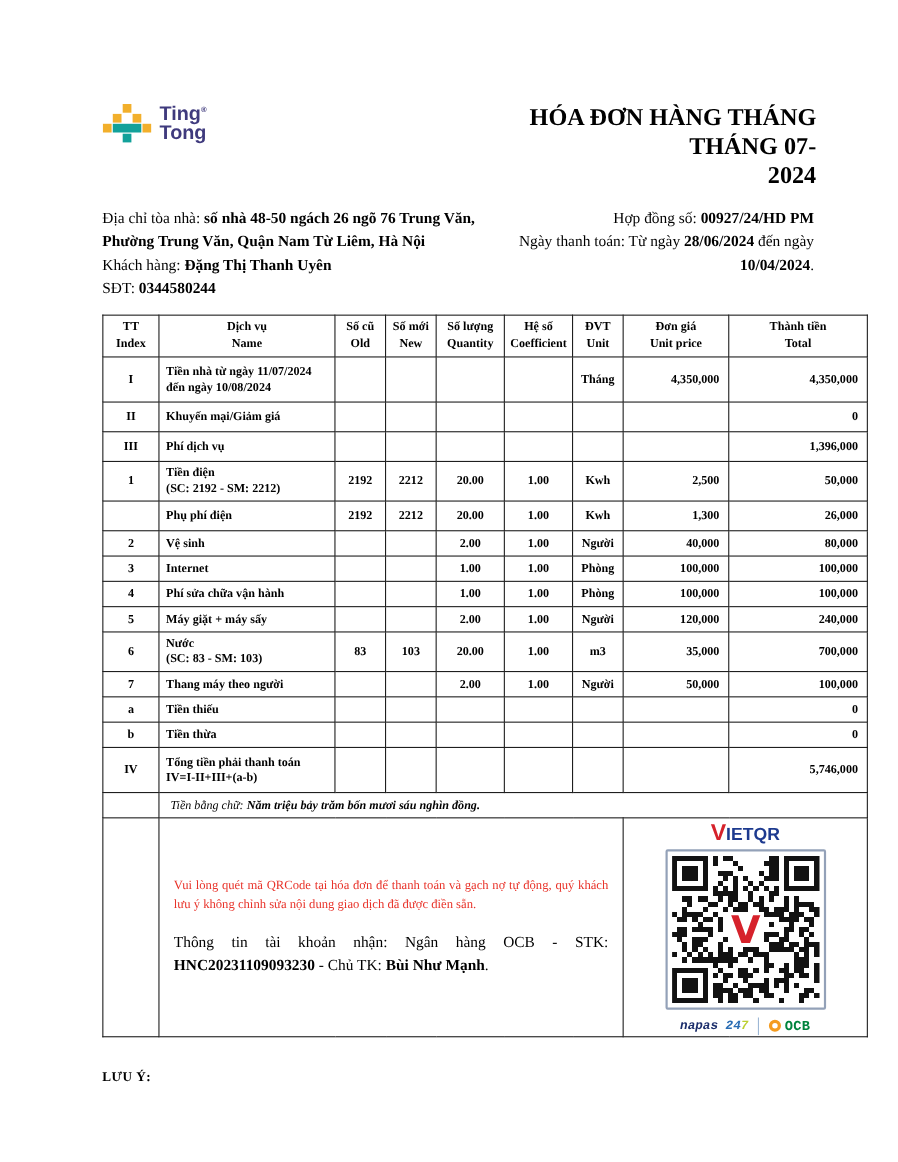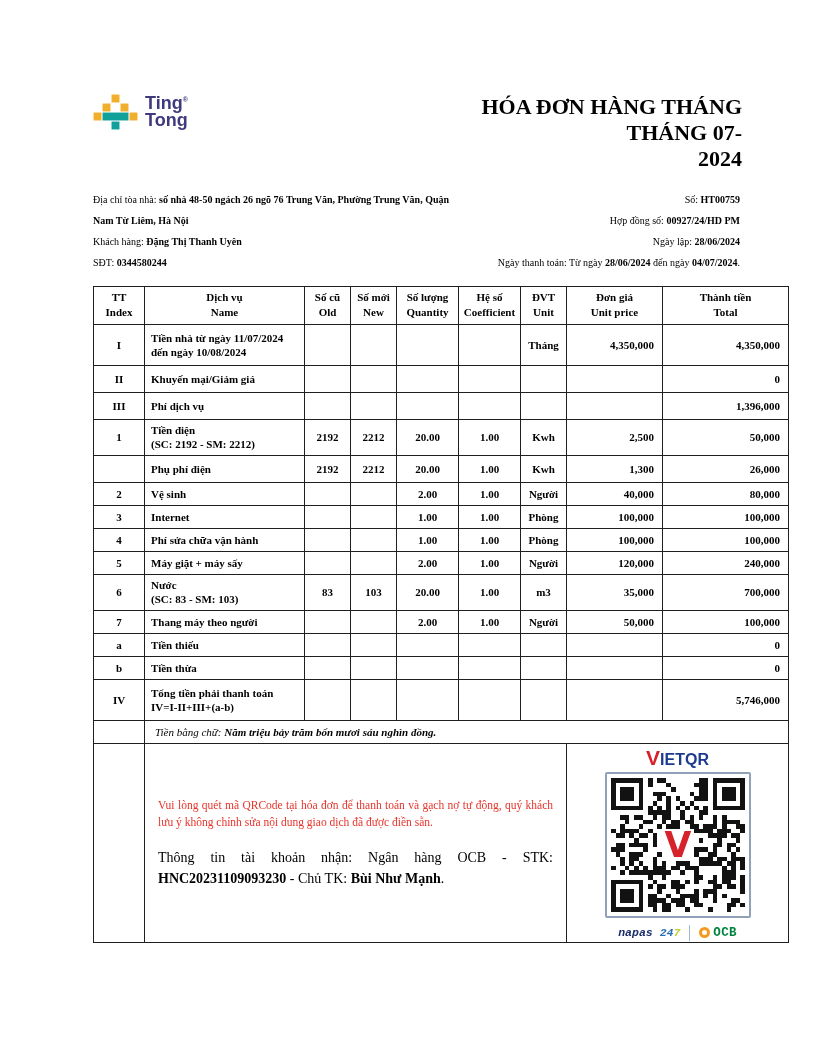--- a/index.html
+++ b/index.html
@@ -8,21 +8,21 @@
   .content { position:absolute; left:93px; top:94px; width:695px; }
 
   
   .hdr { display:flex; justify-content:space-between; align-items:flex-start; }
   .logo-wrap { display:flex; align-items:center; gap:7px; }
   .logo-text { font-family:"Liberation Sans", sans-serif; font-weight:bold; font-size:18px; line-height:0.95; color:#3F3A7D; }
   .logo-text sup { font-size:7px; }
   .doc-title { width:310px; margin-right:46px; text-align:right; font-weight:bold; font-size:22px; line-height:1.18; }
 
   
-  .info { display:flex; margin-top:17px; font-size:10px; }
+  .info { display:flex; margin-top:17px; font-size:14px; }
   .info-line { line-height:21px; }
   .info-left { width:372px; }
   .info-right { flex:1; text-align:right; padding-right:48px; }
   .lbl { font-weight:normal; }
   b { font-weight:bold; }
 
   
   table.inv { margin-top:13px; width:695px; border-collapse:collapse; table-layout:fixed; font-size:11px; }
   table.inv th, table.inv td { border:1px solid #1f1f1f; vertical-align:middle; }
   table.inv th { font-weight:bold; line-height:1.4; height:38px; text-align:center; padding:2px; }
@@ -88,24 +88,22 @@
       </div>
     </div>
 
     <div class="info">
       <div class="info-left">
         <div class="info-line"><span class="lbl">Địa chỉ tòa nhà: </span><b>số nhà 48-50 ngách 26 ngõ 76 Trung Văn, Phường Trung Văn, Quận Nam Từ Liêm, Hà Nội</b></div>
         <div class="info-line"><span class="lbl">Khách hàng: </span><b>Đặng Thị Thanh Uyên</b></div>
         <div class="info-line"><span class="lbl">SĐT: </span><b>0344580244</b></div>
       </div>
       <div class="info-right">
-        <div class="info-line"><span class="lbl">Số: </span><b>HT00759</b></div>
         <div class="info-line"><span class="lbl">Hợp đồng số: </span><b>00927/24/HD PM</b></div>
-        <div class="info-line"><span class="lbl">Ngày lập: </span><b>28/06/2024</b></div>
-        <div class="info-line"><span class="lbl">Ngày thanh toán: Từ ngày </span><b>28/06/2024</b><span class="lbl"> đến ngày </span><b>04/07/2024</b><span class="lbl">.</span></div>
+        <div class="info-line"><span class="lbl">Ngày thanh toán: Từ ngày </span><b>28/06/2024</b><span class="lbl"> đến ngày </span><b>10/04/2024</b><span class="lbl">.</span></div>
       </div>
     </div>
 
     <table class="inv">
       <colgroup>
         <col style="width:51px">
           <col style="width:160px">
           <col style="width:46px">
           <col style="width:46px">
         <col style="width:62px">
@@ -653,15 +651,16 @@
               <span class="ocb">
                   <span class="ocb-ring"></span>
                   <span class="ocb-txt">OCB</span>
                 </span>
             </div>
           </td>
         </tr>
       </tbody>
     </table>
 
+    <div class="luu-y">LƯU Ý:</div>
 
   </div>
 </div>
 
 </body></html>

